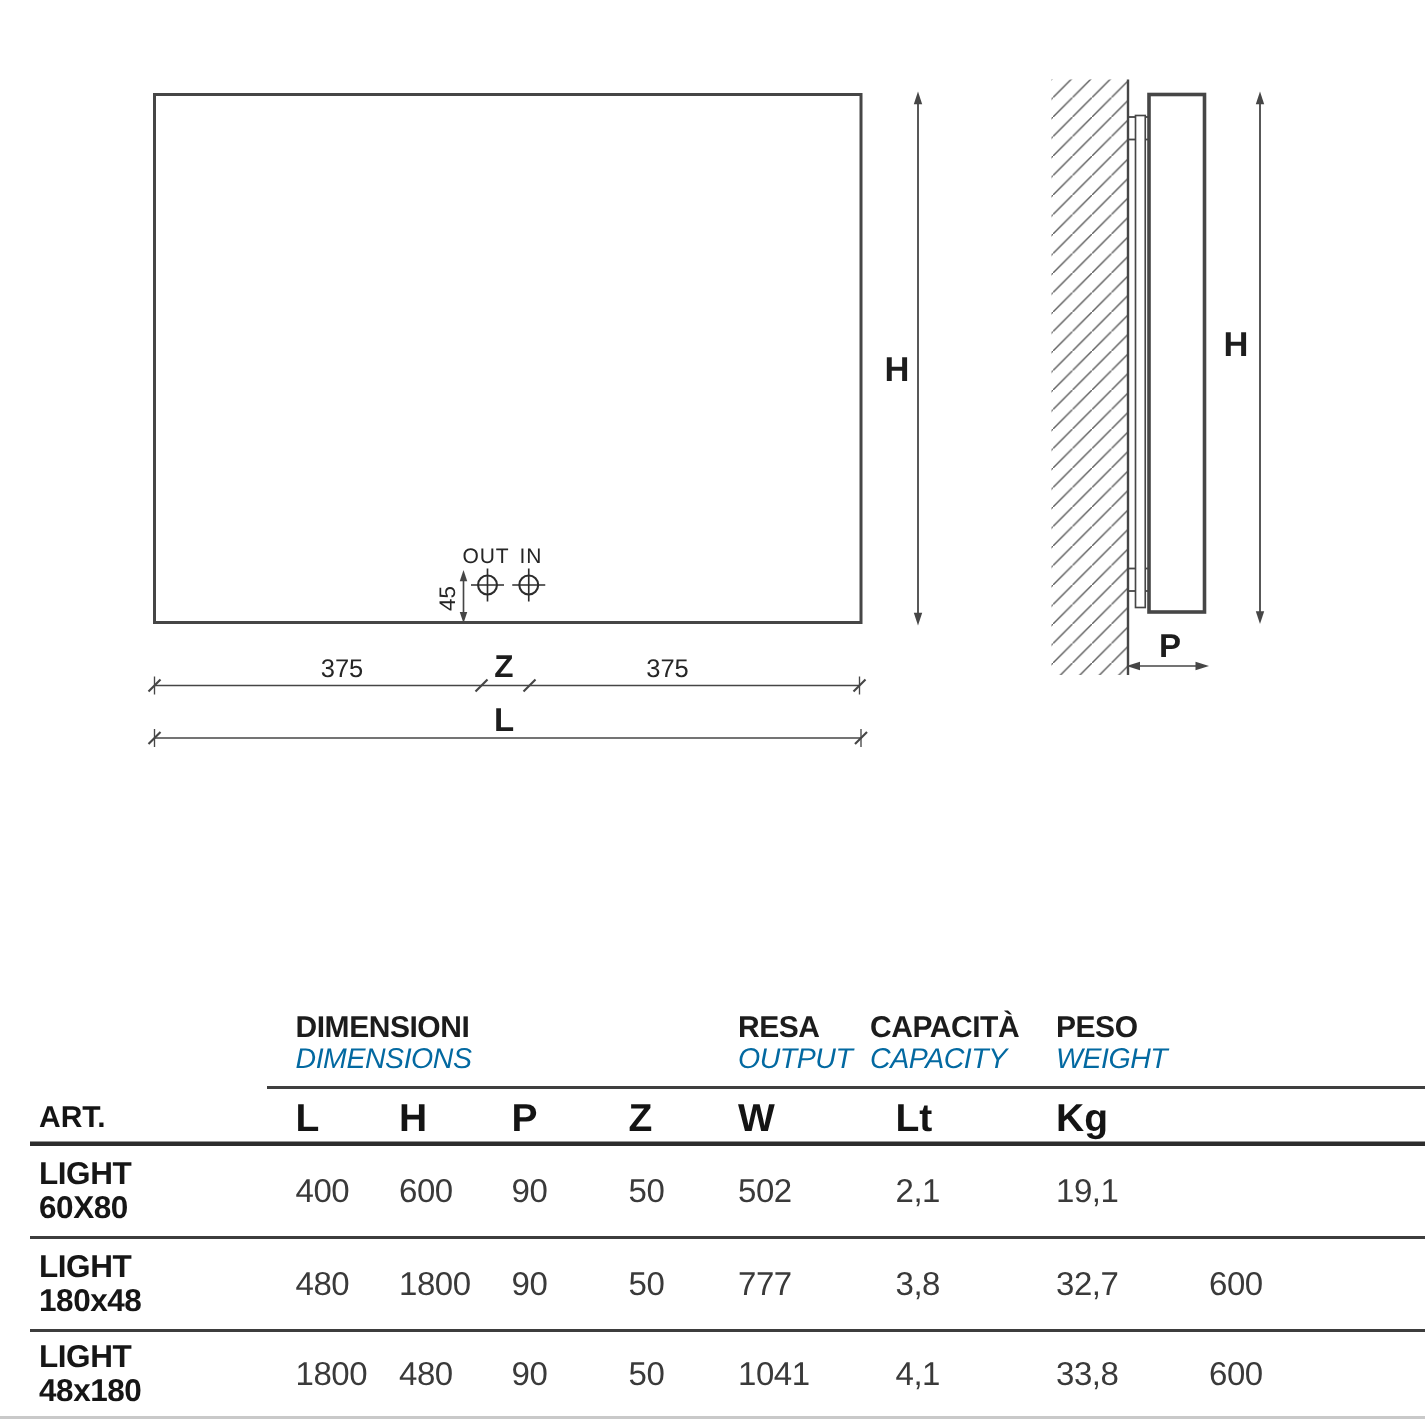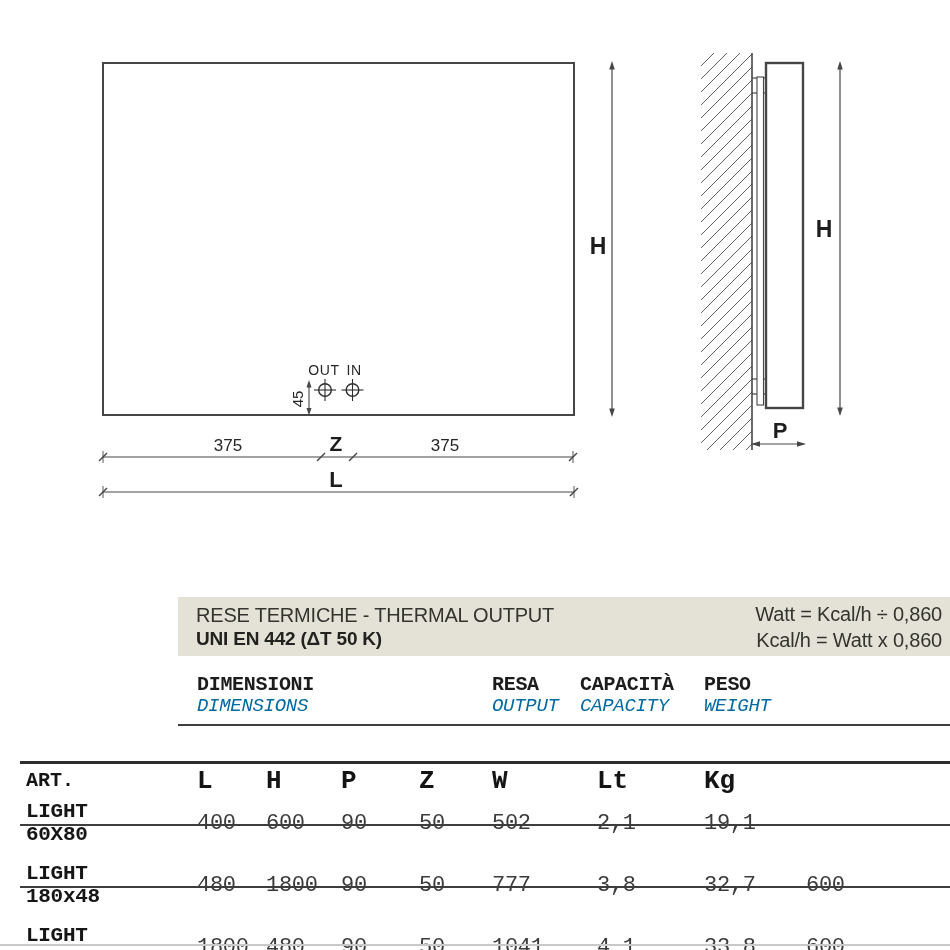--- a/index.html
+++ b/index.html
@@ -15,32 +15,32 @@
     position:absolute; left:178px; top:597px; width:772px; height:59px;
     background:#e4e1d6; box-sizing:border-box;
     display:flex; justify-content:space-between; align-items:center;
     padding:0 8px 0 18px;
   }
   .band-title-1 { font-size:20px; color:#34342f; letter-spacing:-0.2px; line-height:24px; }
   .band-title-2 { font-size:19px; font-weight:bold; color:#22221e; letter-spacing:-0.2px; line-height:23px; }
   .band-right { text-align:right; font-size:20px; color:#34342f; line-height:26px; letter-spacing:-0.2px; }
 
   
-  .table { position:absolute; left:20px; top:665px; width:930px; height:285px;font-family:Liberation Mono, monospace; }
+  .table { position:absolute; left:20px; top:665px; width:930px; height:285px; }
   .ghead { position:absolute; top:9px; }
   .g-it { font-size:20px; font-weight:bold; letter-spacing:-0.3px; line-height:22px; color:#1c1c1c; }
   .g-en { font-size:19px; font-style:italic; letter-spacing:-0.3px; line-height:21px; color:#0369a1; }
   .g-underline { position:absolute; left:158px; top:59px; width:772px; height:2px; background:#3f3f3f; }
   .trow {
     position:absolute; left:0; width:100%;
     display:grid;
     grid-template-columns:171px 69px 75px 78px 73px 105px 107px 102px 1fr;
     align-items:center;
   }
-  .cell { padding-left:6px;margin-top:36px; }
+  .cell { padding-left:6px; }
   .letters { top:66px; height:28px; line-height:28px; }
   .colh { font-size:26px; font-weight:bold; color:#141414; }
   .art  { font-size:20px; font-weight:bold; color:#141414; }
   .thick-line { position:absolute; left:0; top:96px; width:100%; height:3px; background:#2d2d2d; }
   .sep { position:absolute; left:0; width:100%; height:2px; background:#3d3d3d; }
   .sep-1 { top:159px; }
   .sep-2 { top:221px; }
   .row-0 { top:99px;  height:60px; }
   .row-1 { top:161px; height:60px; }
   .row-2 { top:223px; height:56px; }
@@ -139,30 +139,20 @@
       <g>
         <line x1="753" y1="444" x2="804" y2="444" stroke-width="1.1"></line>
         <path d="M751 444 l9 -2.8 v5.6 z" fill="#464646" stroke="none"></path>
         <path d="M806 444 l-9 -2.8 v5.6 z" fill="#464646" stroke="none"></path>
       </g>
       <text x="780" y="438" text-anchor="middle" font-size="22" font-weight="bold" fill="#1d1d1d" stroke="none">P</text>
     </g>
   </svg>
 
   
-  <div class="band">
-    <div class="band-left">
-      <div class="band-title-1">RESE TERMICHE - THERMAL OUTPUT</div>
-      <div class="band-title-2">UNI EN 442 (ΔT 50 K)</div>
-    </div>
-    <div class="band-right">
-      <div>Watt = Kcal/h ÷ 0,860</div>
-      <div>Kcal/h = Watt x 0,860</div>
-    </div>
-  </div>
 
   
   <div class="table">
 
     <div class="ghead" style="left:177px">
       <div class="g-it">DIMENSIONI</div>
       <div class="g-en">DIMENSIONS</div>
     </div>
     <div class="ghead" style="left:472px">
       <div class="g-it">RESA</div>

